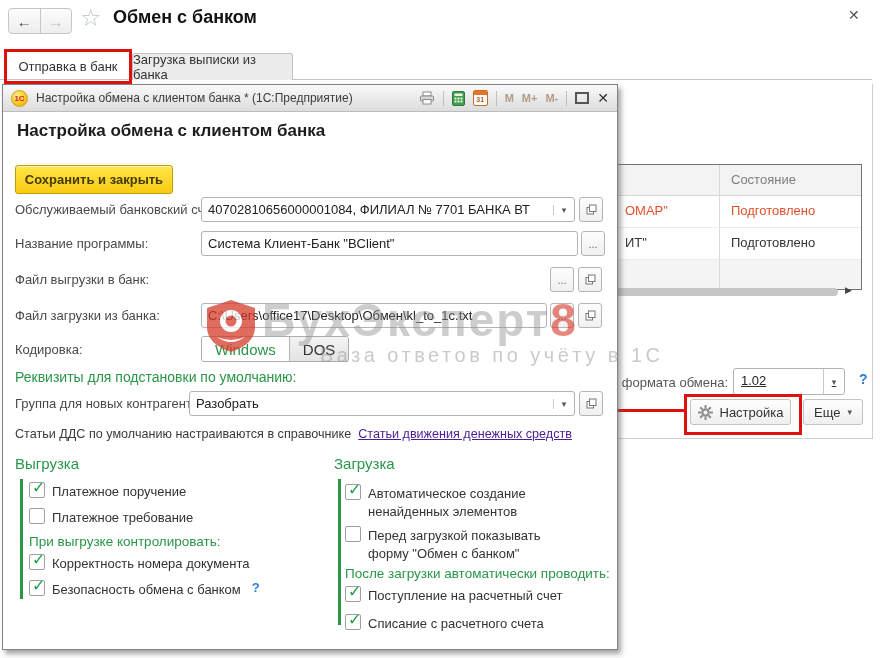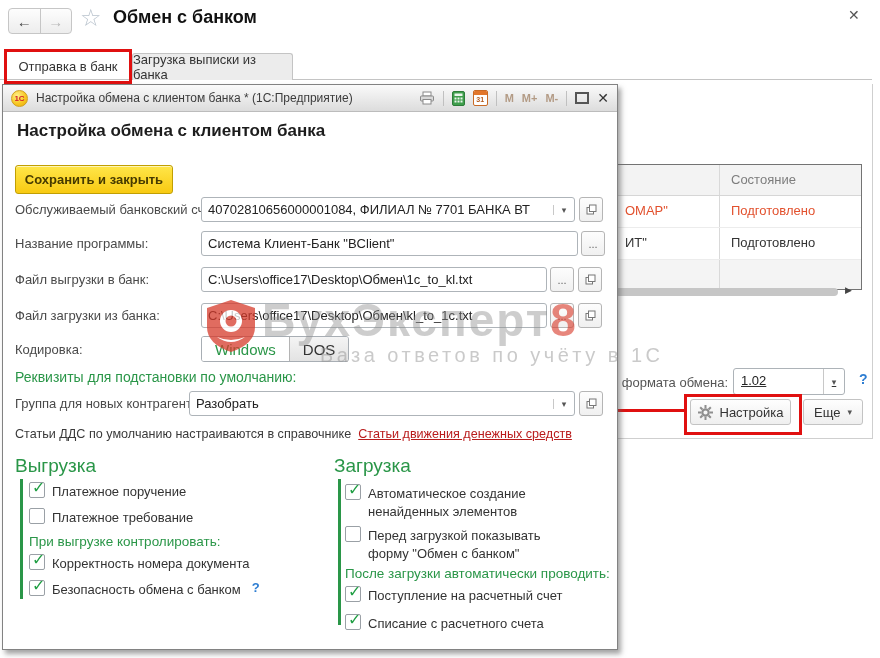--- a/index.html
+++ b/index.html
@@ -91,26 +91,26 @@
           background:linear-gradient(#fdfdfd,#f0f0f0);display:flex;align-items:center;justify-content:center;
           font-size:11px;color:#666;cursor:pointer;box-sizing:border-box;}
 
   .toggle{position:absolute;left:198px;top:251px;height:26px;display:flex;border:1px solid #a8aeb4;
           border-radius:3px;overflow:hidden;box-sizing:border-box;}
   .tg-seg{display:flex;align-items:center;padding:0 13px;font-size:15px;cursor:pointer;}
   .tg-on{background:#fff;color:#2a9648;}
   .tg-off{background:linear-gradient(#f4f4f4,#e3e3e3);color:#333;border-left:1px solid #b4b4b4;}
 
   .green-head{position:absolute;font-size:13.5px;color:#2a9648;white-space:nowrap;}
-  .section-title{position:absolute;font-size:19px;color:#2a9648;white-space:nowrap;}
+  .section-title{position:absolute;font-size:15px;color:#2a9648;white-space:nowrap;}
   .vbar{position:absolute;width:3px;background:#2a9648;}
 
   .dds-row{position:absolute;left:12px;top:342px;font-size:12.6px;white-space:nowrap;}
   .dds-text{color:#3a3a3a;}
-  .dds-link{color:#b91c1c;text-decoration:underline;margin-left:7px;cursor:pointer;}
+  .dds-link{color:#4c1d95;text-decoration:underline;margin-left:7px;cursor:pointer;}
 
   .cb{position:absolute;display:flex;gap:7px;align-items:flex-start;cursor:pointer;}
   .cb-box{width:16px;height:16px;border:1px solid #9aa0a6;border-radius:2px;background:#fff;position:relative;flex:none;box-sizing:border-box;}
   .cb-check{position:absolute;left:2px;top:-5px;font-size:16px;font-weight:bold;color:#1e9e42;}
   .cb-label{font-size:13px;color:#333;padding-top:1px;line-height:1.35;}
   .cb-label.wrap{max-width:205px;}
   .cb-help{font-size:13px;font-weight:bold;color:#2d7dd2;margin-left:4px;}
 
   
   .watermark{position:absolute;left:0;top:0;width:880px;height:658px;z-index:50;pointer-events:none;}
@@ -252,23 +252,20 @@
 
     <div class="frm-label" style="left:12px;top:151px;">Название программы:</div>
     <div class="fld" style="left:198px;top:146px;width:377px;">
       <div class="txt">Система Клиент-Банк "BClient"</div>
     </div>
     <div class="btn-sq" style="left:578px;top:146px;">
         <span>...</span>
       </div>
 
     <div class="frm-label" style="left:12px;top:187px;">Файл выгрузки в банк:</div>
-    <div class="fld" style="left:198px;top:182px;width:346px;">
-      <div class="txt">C:\Users\office17\Desktop\Обмен\1c_to_kl.txt</div>
-    </div>
     <div class="btn-sq" style="left:547px;top:182px;">
         <span>...</span>
       </div>
     <div class="btn-sq" style="left:575px;top:182px;">
       <svg width="11" height="11" viewBox="0 0 11 11">
         <rect x="1" y="3.5" width="6.5" height="6.5" fill="#fff" stroke="#777"></rect>
         <rect x="3.5" y="1" width="6.5" height="6.5" fill="#fff" stroke="#777"></rect>
       </svg>
     </div>
 

